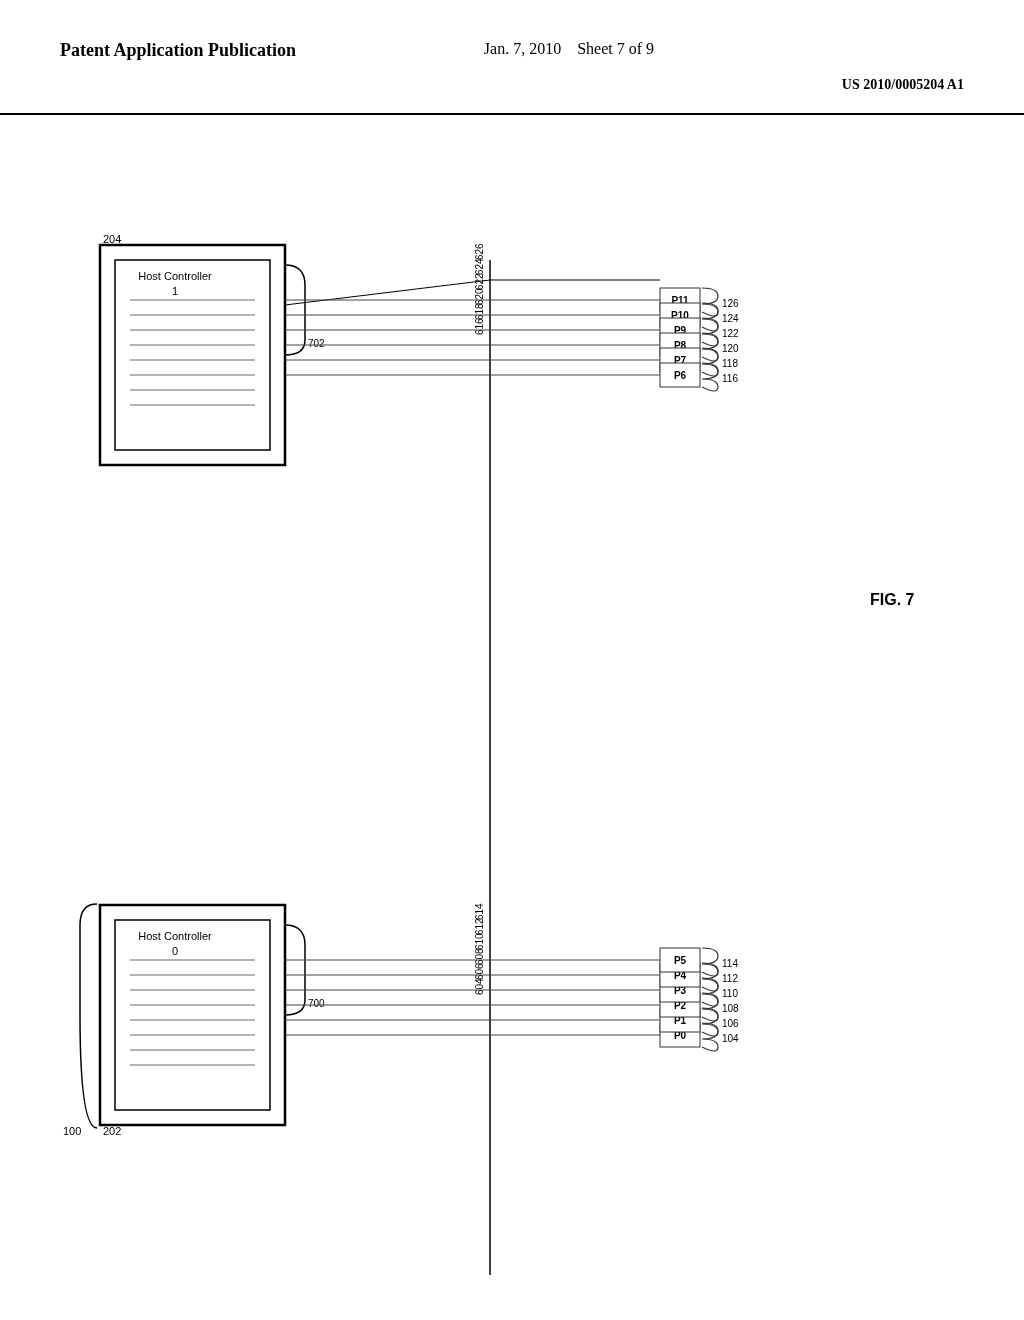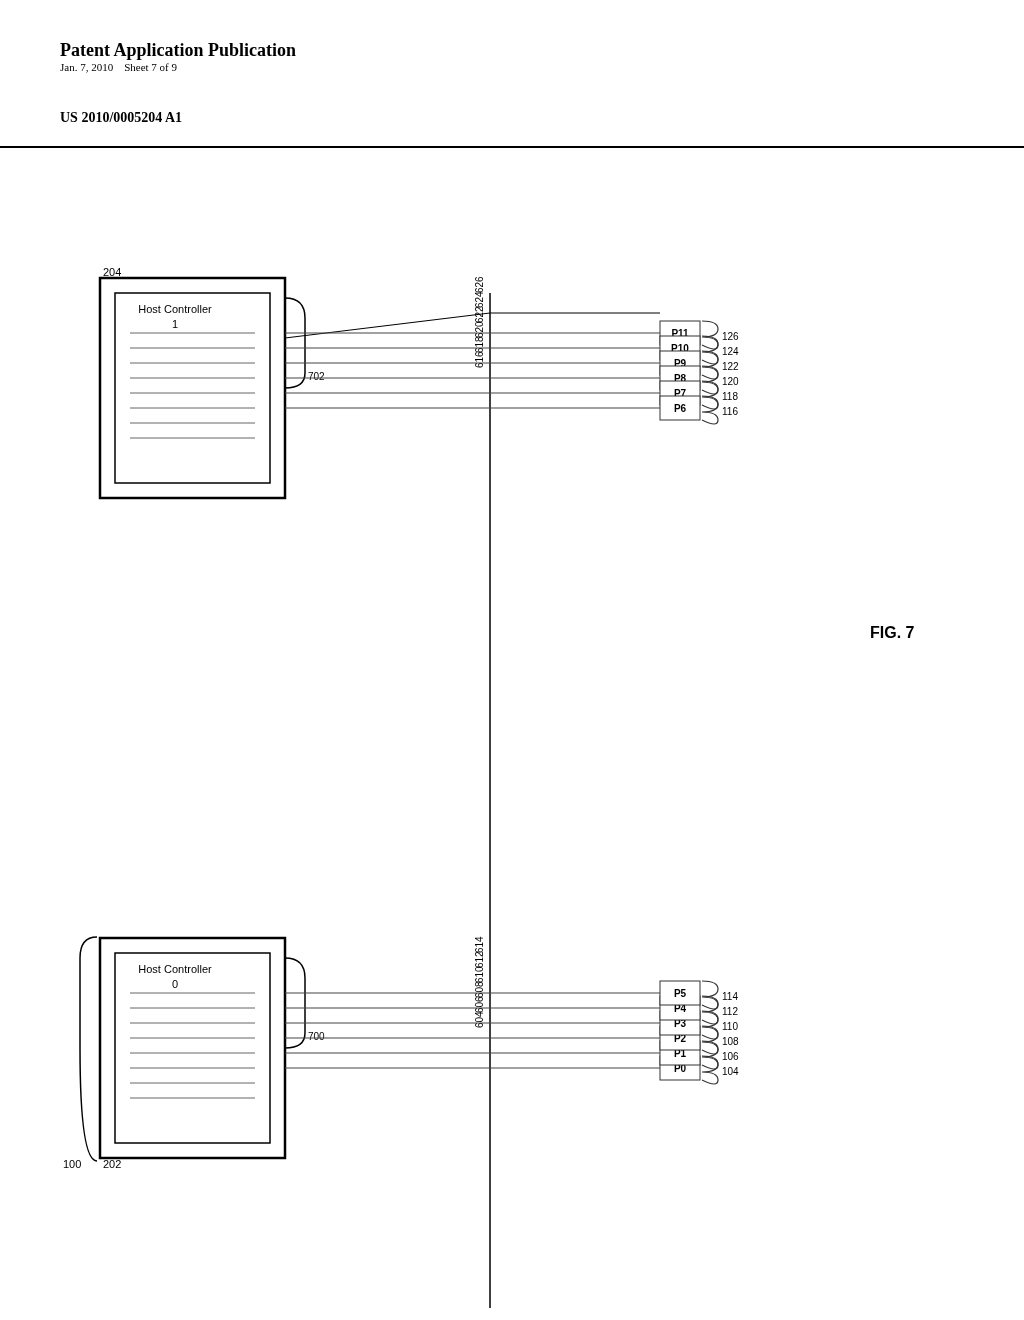--- a/index.html
+++ b/index.html
@@ -12,28 +12,27 @@
       overflow: hidden;
     }
 
     
     .header {
       display: flex;
       justify-content: space-between;
       align-items: flex-start;
       padding: 40px 60px 20px 60px;
       border-bottom: 2px solid #000;
-      flex-direction: column;
     }
     .header-left {
       font-size: 18px;
       font-weight: bold;
     }
     .header-center {
-      font-size: 11px;
+      font-size: 16px;
       text-align: center;
     }
     .header-right {
       font-size: 14px;
       font-weight: bold;
       margin-top: 37px;
     }
 
     
     .diagram {

